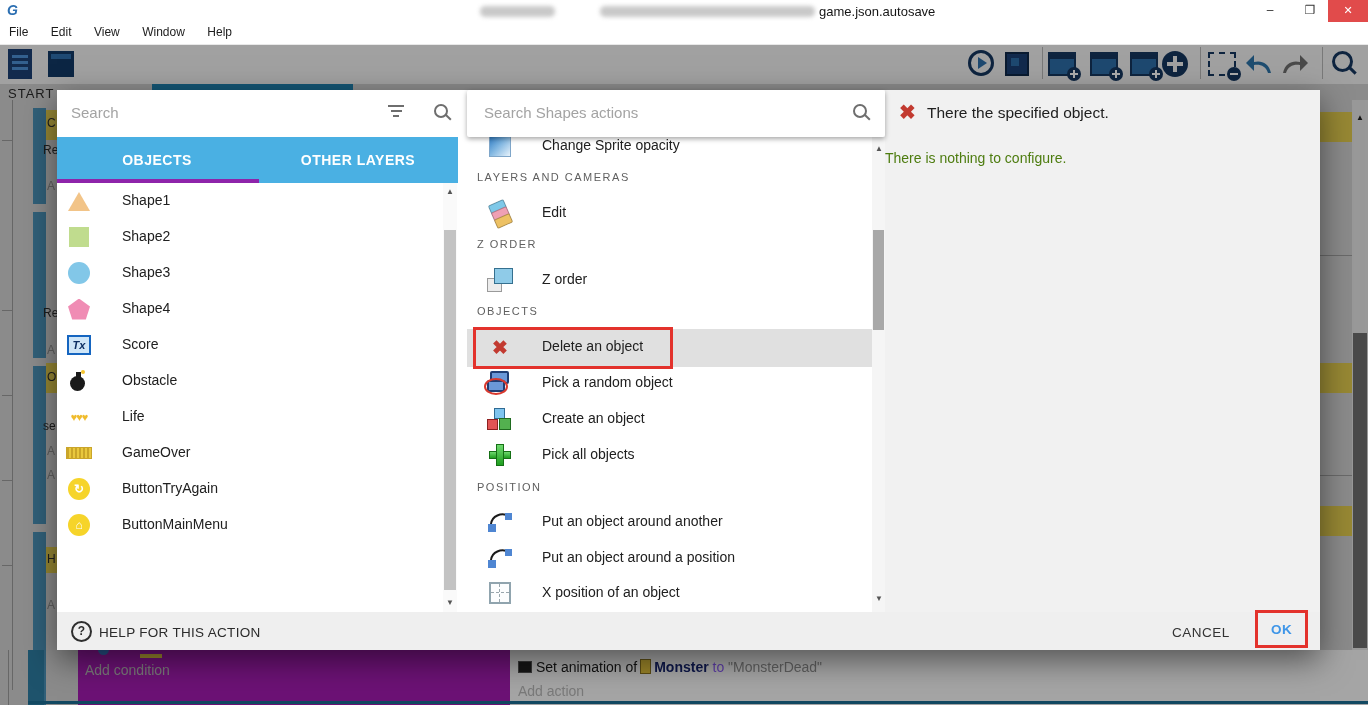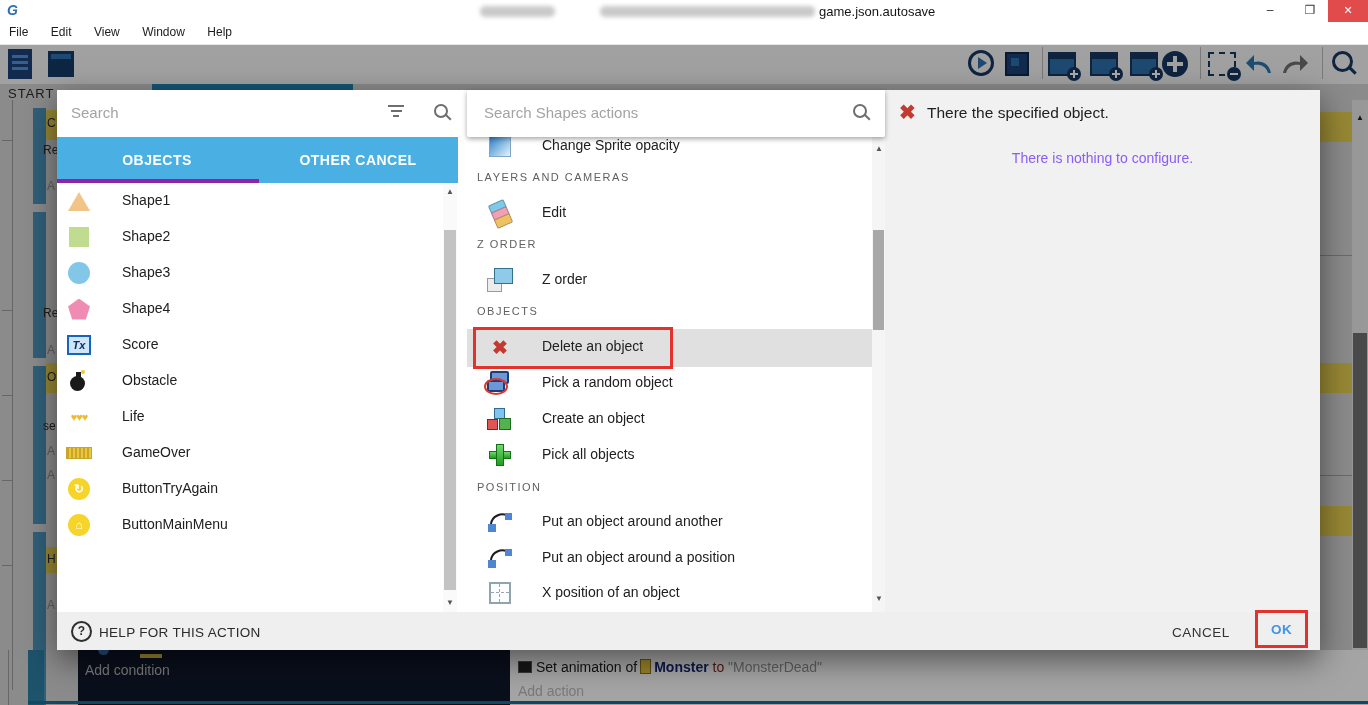--- a/index.html
+++ b/index.html
@@ -56,21 +56,21 @@
   .ycell{position:absolute;background:#e2cb4e}
   .frag{position:absolute;font-size:12px;color:#2e2e2e;white-space:nowrap}
   .fraglight{color:#8f8f8f}
 
   .rstrip-line{position:absolute;height:1px;background:#9e9e9e}
   .sb-track{position:absolute;background:#e4e4e4}
   .sb-thumb{position:absolute;background:#6f6f6f}
   .sb-arrow{position:absolute;font-size:8px;color:#222;line-height:8px}
 
   .botstrip{position:absolute;left:0;top:606px;width:1368px;height:55px}
-  .cond-area{position:absolute;left:78px;top:0;width:432px;height:55px;background:#0f172a}
+  .cond-area{position:absolute;left:78px;top:0;width:432px;height:55px;background:#a21caf}
   .act-area{position:absolute;left:510px;top:0;width:858px;height:55px;background:#f6f6f6}
   .addtext{position:absolute;font-size:14px;color:#b5b5b5}
   .actline{position:absolute;left:8px;top:9px;font-size:14px;color:#1a1a1a}
   .monster-ic{display:inline-block;width:9px;height:13px;background:#e3c23c;border:1px solid #8a7420;
               vertical-align:-2px;margin:0 3px}
   .anim-ic{display:inline-block;width:12px;height:10px;background:#222;border:1px solid #555;
            vertical-align:-1px;margin-right:4px}
   .bot-border{position:absolute;left:28px;top:51px;width:1340px;height:3px;background:#1b6d93}
 
   
@@ -107,21 +107,21 @@
   .midrow .ic{position:absolute;left:18px;top:3px;width:30px;height:30px;display:flex;
               align-items:center;justify-content:center}
   .midheader{position:absolute;left:10px;font-size:11px;letter-spacing:1.5px;color:#5f5f5f}
   .midsel{position:absolute;left:0;top:239px;width:405px;height:38px;background:#e0e0e0}
   .mscroll-track{position:absolute;left:405px;top:47px;width:13px;height:475px;background:#f5f5f5}
   .mscroll-thumb{position:absolute;left:406px;top:140px;width:11px;height:100px;background:#a8a8a8}
 
   .rightpanel{position:absolute;left:828px;top:0;width:435px;height:522px;background:#f1f1f1}
   .rp-title{position:absolute;left:42px;top:14px;font-size:15.5px;color:#212121}
   .rp-x{position:absolute;left:14px;top:10px;font-size:20px;font-weight:bold;color:#c23a30}
-  .rp-empty{position:absolute;left:0;top:60px;width:435px;text-align:center;font-size:14px;color:#8b5cf6}
+  .rp-empty{position:absolute;left:0;top:60px;width:435px;text-align:left;font-size:14px;color:#4d7c0f}
 
   .dfooter{position:absolute;left:0;top:522px;width:1263px;height:38px;background:#efefef}
   .help-ic{position:absolute;left:14px;top:9px;width:17px;height:17px;border-radius:50%;
            border:2px solid #2e2e2e;color:#2e2e2e;font-size:12px;font-weight:bold;text-align:center;
            line-height:17px}
   .help-lbl{position:absolute;left:42px;top:13px;font-size:13.5px;color:#2b2b2b;letter-spacing:0.3px}
   .btn-cancel{position:absolute;left:1115px;top:13px;width:80px;font-size:13.5px;
               letter-spacing:0.5px;color:#333}
   .btn-ok{position:absolute;left:1198px;top:0;width:53px;height:36px;text-align:center;line-height:36px;
           font-size:13.5px;letter-spacing:0.5px;color:#3f96e8;font-weight:bold}
@@ -283,21 +283,21 @@
     <div style="position:absolute;left:8px;top:0;width:1px;height:55px;background:#9a9a9a"></div>
     <div style="position:absolute;left:28px;top:0;width:16px;height:55px;background:#2e7da1"></div>
     <div class="cond-area">
       <div style="position:absolute;left:20px;top:-6px;width:11px;height:11px;border-radius:50%;background:#3a79c9"></div>
       <div style="position:absolute;left:62px;top:4px;width:22px;height:4px;background:#e5c944"></div>
       <div class="addtext" style="left:7px;top:12px">Add condition</div>
     </div>
     <div class="act-area">
       <div class="actline">
         <span class="anim-ic"></span><span>Set animation of</span><span class="monster-ic"></span><b style="color:#16246e">Monster</b>
-        <span style="color:#7f1d1d">to</span>
+        <span style="color:#8b5cf6">to</span>
         <span style="color:#8f8f8f">"MonsterDead"</span>
       </div>
       <div class="addtext" style="left:8px;top:33px">Add action</div>
     </div>
     <div class="bot-border"></div>
   </div>
 </div>
 
 <div class="overlay"></div>
 
@@ -310,21 +310,21 @@
         <span style="width:11px"></span>
         <span style="width:6px"></span>
       </div>
     <div class="mag" style="position:absolute;left:377px;top:14px">
         <span class="lens"></span>
         <span class="handle"></span>
       </div>
   </div>
   <div class="tabbar">
     <div class="tab" style="left:0">OBJECTS</div>
-    <div class="tab" style="left:201px">OTHER CANCEL</div>
+    <div class="tab" style="left:201px">OTHER LAYERS</div>
   </div>
   <div class="tabunderline"></div>
 
   <div class="objlist">
     <div class="objrow" style="top:0">
       <span class="ic">
           <span class="tri"></span>
         </span>
       <span class="lbl">Shape1</span>
     </div>

